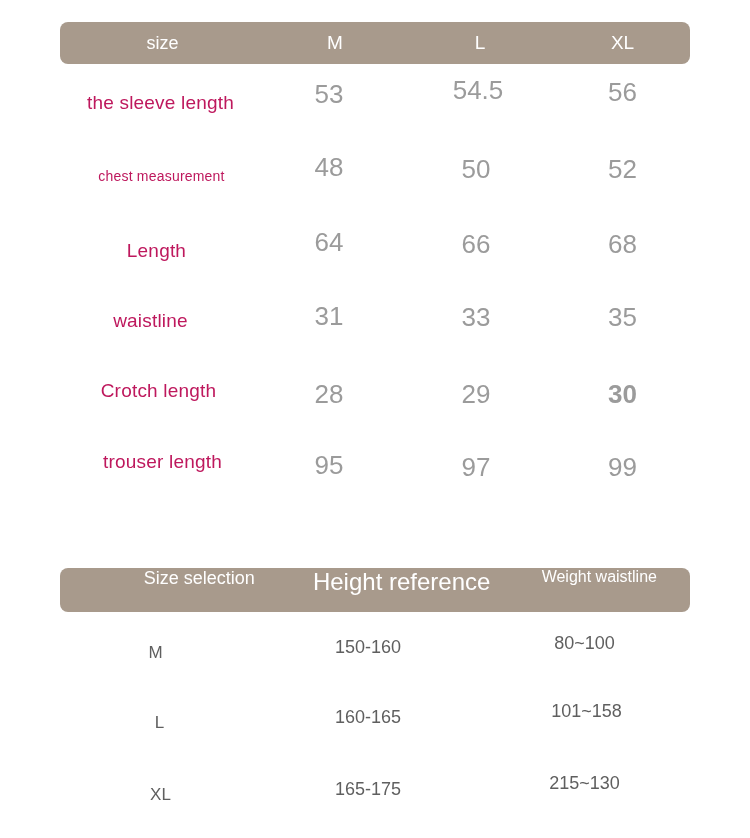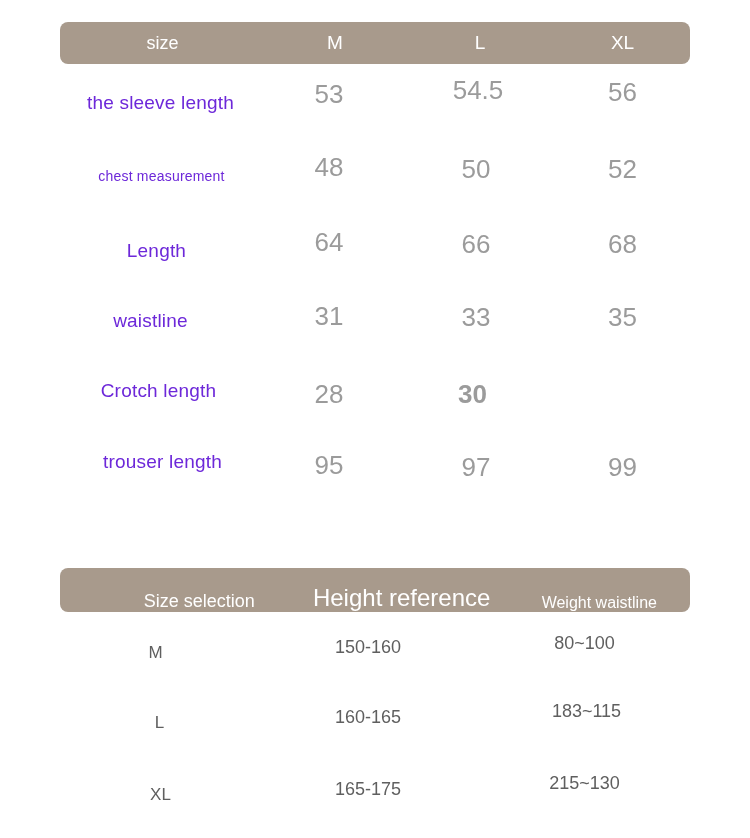--- a/index.html
+++ b/index.html
@@ -49,21 +49,21 @@
 
   .mt-row {
     display: flex;
     align-items: center;
     height: 73px;
   }
   .mt-row .label {
     width: 205px;
     text-align: center;
     font-size: 19px;
-    color: #6d28d9;
+    color: #be185d;
     letter-spacing: 0.2px;
   }
   .mt-row .val {
     text-align: center;
     font-size: 26px;
     color: #9b9b9b;
     font-weight: 300;
   }
   .mt-row .v1 { width: 140px; }
   .mt-row .v2 { width: 150px; }
@@ -102,21 +102,21 @@
 
   
   .select-table {
     position: absolute;
     left: 60px;
     top: 568px;
     width: 630px;
   }
   .st-header {
     display: flex;
-    align-items: flex-end;
+    align-items: flex-start;
     background: #a89a8c;
     border-radius: 8px;
     height: 44px;
     padding-left: 44px;
   }
   .st-header .cell {
     color: #ffffff;
     text-align: center;
     font-weight: 400;
   }
@@ -188,20 +188,21 @@
     <div class="mt-row r3">
       <div class="label">waistline</div>
       <div class="val v1">31</div>
       <div class="val v2">33</div>
       <div class="val v3">35</div>
     </div>
 
     <div class="mt-row r4">
       <div class="label">Crotch length</div>
       <div class="val v1">28</div>
+      <div class="val v2">29</div>
       <div class="val v3">30</div>
     </div>
 
     <div class="mt-row r5">
       <div class="label">trouser length</div>
       <div class="val v1">95</div>
       <div class="val v2">97</div>
       <div class="val v3">99</div>
     </div>
 
@@ -217,21 +218,21 @@
 
     <div class="st-row q0">
       <div class="cell s0">M</div>
       <div class="cell s1">150-160</div>
       <div class="cell s2">80~100</div>
     </div>
 
     <div class="st-row q1">
       <div class="cell s0">L</div>
       <div class="cell s1">160-165</div>
-      <div class="cell s2">183~115</div>
+      <div class="cell s2">101~158</div>
     </div>
 
     <div class="st-row q2">
       <div class="cell s0">XL</div>
       <div class="cell s1">165-175</div>
       <div class="cell s2">215~130</div>
     </div>
 
   </div>
 

